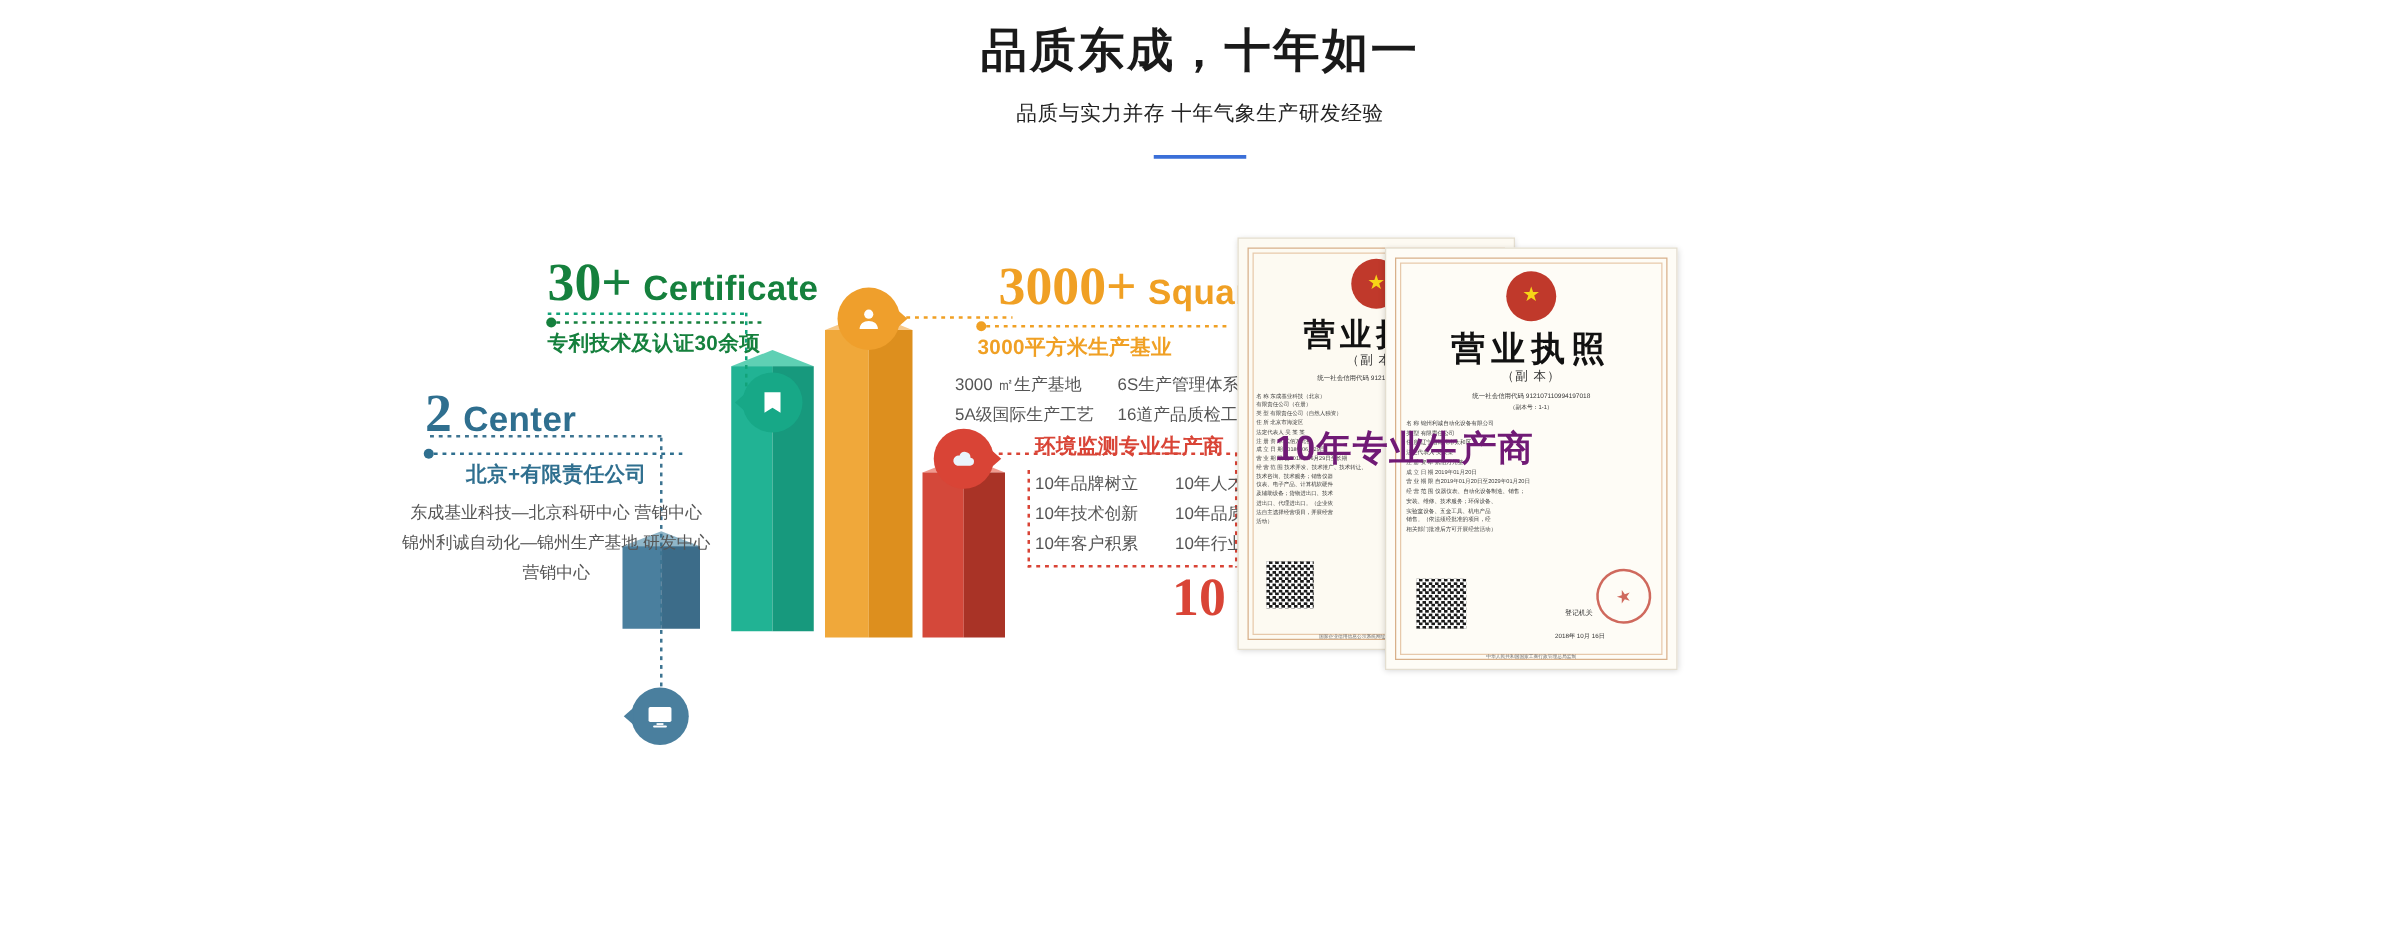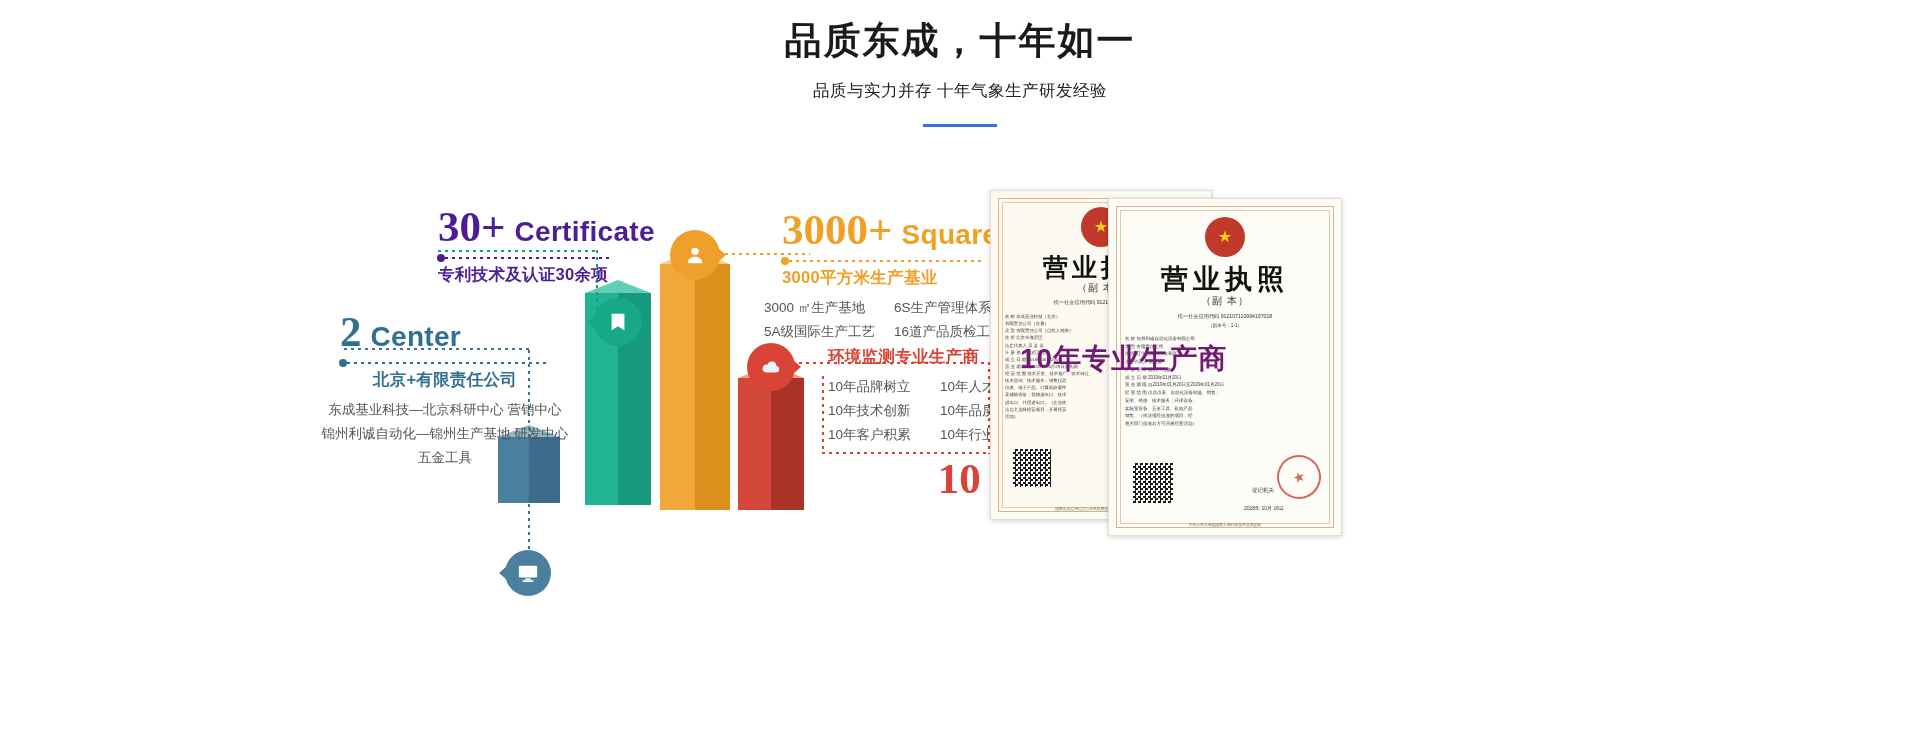--- a/index.html
+++ b/index.html
@@ -30,21 +30,21 @@
   .stage { position: absolute; left: 0; top: 150px; width: 1920px; height: 460px; }
 
   
   .prism { position: absolute; }
   .prism .p-left  { position: absolute; left: 0;   bottom: 0; }
   .prism .p-right { position: absolute; right: 0;  bottom: 0; }
   .prism .p-top   { position: absolute; left: 0;   top: 0; }
 
   
   .stat { position: absolute; }
-  .stat .num-row { display: flex; align-items: baseline; white-space: nowrap; }
+  .stat .num-row { display: flex; align-items: baseline; white-space: nowrap; justify-content: center; }
   .stat .num {
     font-family: "Liberation Serif", "DejaVu Serif", serif;
     font-size: 43px; font-weight: 700; line-height: 1;
   }
   .stat .unit {
     font-family: Liberation Sans, sans-serif;
     font-size: 28px; font-weight: 700; margin-left: 9px; letter-spacing: .3px;
   }
   .stat .dash {
     height: 2px; margin: 9px 0 5px;
@@ -258,25 +258,25 @@
     <div class="stat" style="left:340px; top:160px; color:#2f6f8f; text-align:center; width:210px;">
       <div class="num-row" style="justify-content:flex-start;">
         <span class="num">2</span>
         <span class="unit">Center</span>
       </div>
       <div class="dash" style="width:206px;"></div>
       <div class="sub">北京+有限责任公司</div>
       <div class="lines" style="margin-left:-90px;width:390px;">
         <div class="ln">东成基业科技—北京科研中心  营销中心</div>
         <div class="ln">锦州利诚自动化—锦州生产基地  研发中心</div>
-        <div class="ln">五金工具</div>
-      </div>
-    </div>
-
-    <div class="stat" style="left:438px; top:55px; color:#4c1d95; text-align:center; width:172px;">
+        <div class="ln">营销中心</div>
+      </div>
+    </div>
+
+    <div class="stat" style="left:438px; top:55px; color:#15803d; text-align:center; width:172px;">
       <div class="num-row" style="justify-content:flex-start;">
         <span class="num">30+</span>
         <span class="unit">Certificate</span>
       </div>
       <div class="dash" style="width:172px;"></div>
       <div class="sub" style="text-align:left;">专利技术及认证30余项</div>
     </div>
 
     <div class="stat" style="left:782px; top:58px; color:#f0a024; width:250px;">
       <div class="num-row">

